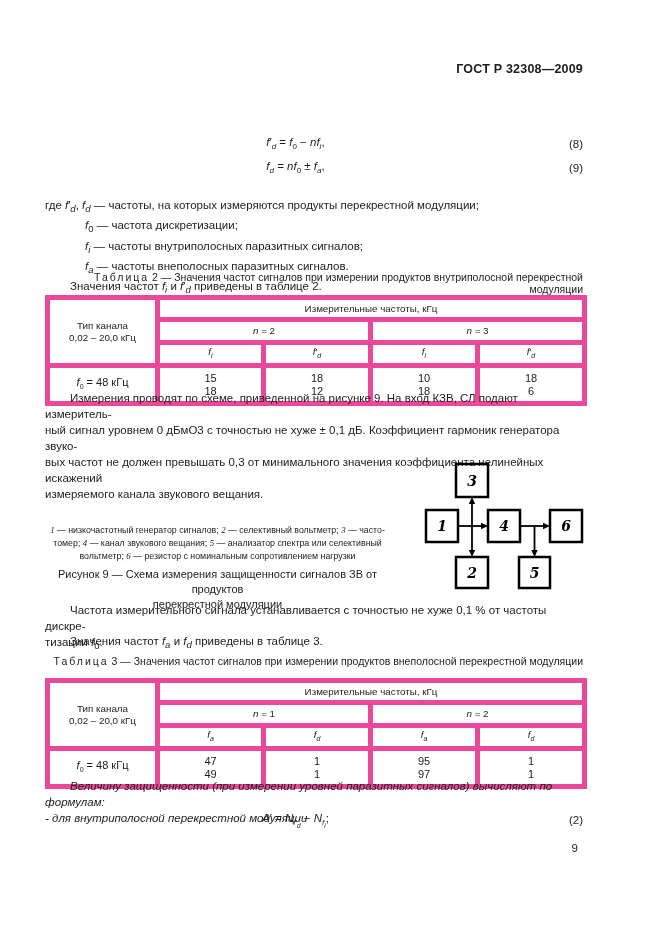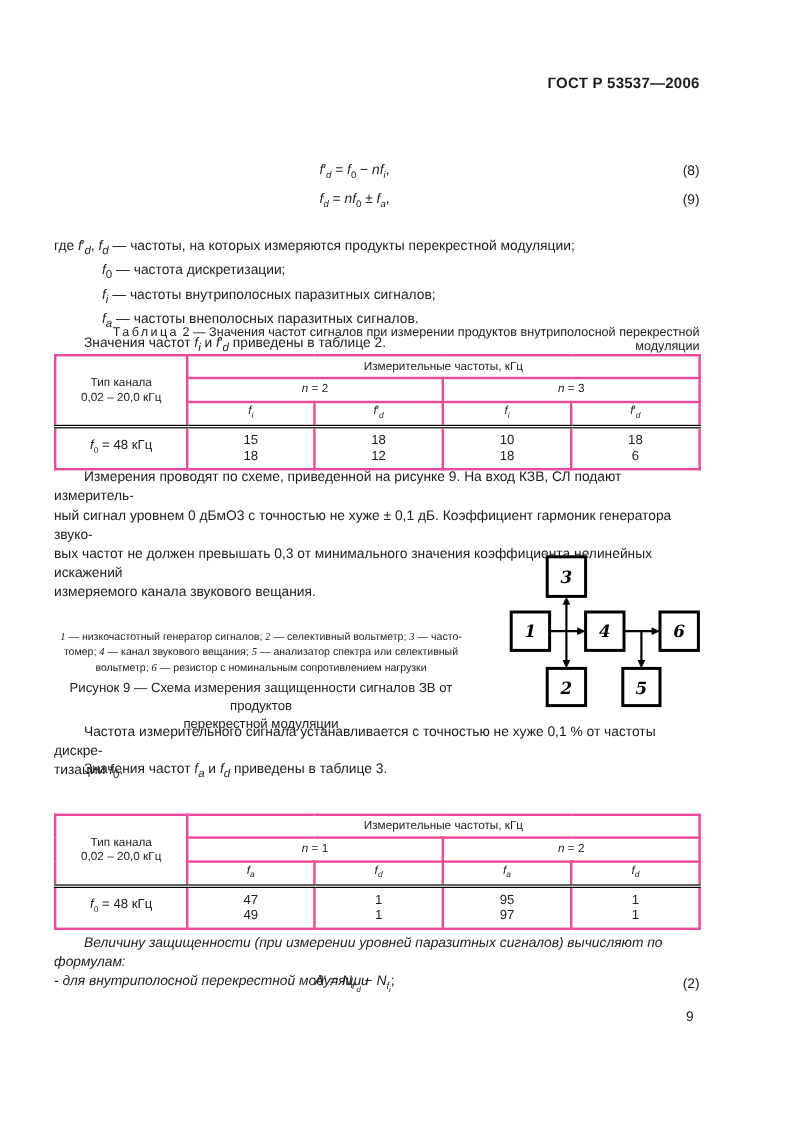--- a/index.html
+++ b/index.html
@@ -17,21 +17,21 @@
   .formula-expr sub { font-size:8px; }
   .formula-expr sub sub { font-size:6.5px; }
   .where-block { font-size:11.5px;margin-top:18px; }
   .where-line { line-height:17px; }
   .where-def { margin-left:40px; }
   .where-note { text-indent:25px; }
   .tbl-caption { font-size:10.5px;text-align:right; }
   .tbl-caption .spaced { letter-spacing:2px; }
   table.gost { border-collapse:collapse; table-layout:fixed; }
   table.gost td {
-    border:2px solid #ec4899; text-align:center; vertical-align:middle;
+    border:5px solid #ec4899; text-align:center; vertical-align:middle;
     padding:0 2px; font-size:9.8px; line-height:12px;
   }
   table.gost td sub { font-size:7px; }
   tr.hr1 td { height:17px; }
   tr.hr2 td { height:18px; }
   tr.hr3 td { height:18px; }
   tr.body-row td { height:33px; border-top:3px double #000; font-size:11px; line-height:13px; }
   td.typecol { font-size:9.8px; line-height:13px; }
   .fig-legend { font-size:8.8px; line-height:13px; text-align:center; color:#222; }
   .fig-legend i { font-family:"Liberation Serif", serif; }
@@ -40,21 +40,21 @@
   .diagram text {
     font-family:"DejaVu Serif", serif; font-style:italic; font-weight:bold;
     font-size:14px; fill:#000;
   }
 </style>
 </head>
 <body>
 
 <div class="page">
 
-  <div class="abs doc-header" style="left:45px; top:62px; width:538px;">ГОСТ Р 53537—2006</div>
+  <div class="abs doc-header" style="left:45px; top:62px; width:538px;">ГОСТ Р 32308—2009</div>
 
 
   <div class="abs formula-row" style="left:45px; top:136px; width:538px;">
     <span class="formula-expr"><i>f</i>′<sub><i>d</i></sub> = <i>f</i><sub>0</sub> − <i>nf<sub>i</sub></i>,</span>
     <span class="formula-num">(8)</span>
   </div>
 
   <div class="abs formula-row" style="left:45px; top:160px; width:538px;">
     <span class="formula-expr"><i>f<sub>d</sub></i> = <i>nf</i><sub>0</sub> ± <i>f<sub>a</sub></i>,</span>
     <span class="formula-num">(9)</span>
@@ -141,20 +141,25 @@
   </svg>
 
   <div class="abs fig-legend" style="left:50px; top:524px; width:335px;"><i>1</i> — низкочастотный генератор сигналов; <i>2</i> — селективный вольтметр; <i>3</i> — часто-<br>томер; <i>4</i> — канал звукового вещания; <i>5</i> — анализатор спектра или селективный<br>вольтметр; <i>6</i> — резистор с номинальным сопротивлением нагрузки</div>
 
   <div class="abs fig-caption" style="left:45px; top:567px; width:345px;">Рисунок 9 — Схема измерения защищенности сигналов ЗВ от продуктов<br>перекрестной модуляции</div>
 
   <div class="abs body-text indent" style="left:45px; top:602px; width:540px;">Частота измерительного сигнала устанавливается с точностью не хуже 0,1 % от частоты дискре-<br>тизации <i>f</i><sub>0</sub>.</div>
 
   <div class="abs body-text indent" style="left:45px; top:633px; width:540px;">Значения частот <i>f<sub>a</sub></i> и <i>f<sub>d</sub></i> приведены в таблице 3.</div>
 
+  <div class="abs tbl-caption" style="left:45px; top:655px; width:538px;">
+    <span class="spaced">Таблица</span>
+    <span>3</span>
+    <span>— Значения частот сигналов при измерении продуктов внеполосной перекрестной модуляции</span>
+  </div>
 
   <table class="gost abs" style="left:45px; top:678px; width:537px;">
     <colgroup>
         <col style="width:110px">
         <col style="width:106px">
         <col style="width:107px">
         <col style="width:107px">
         <col style="width:107px">
       </colgroup>
     <tbody>

